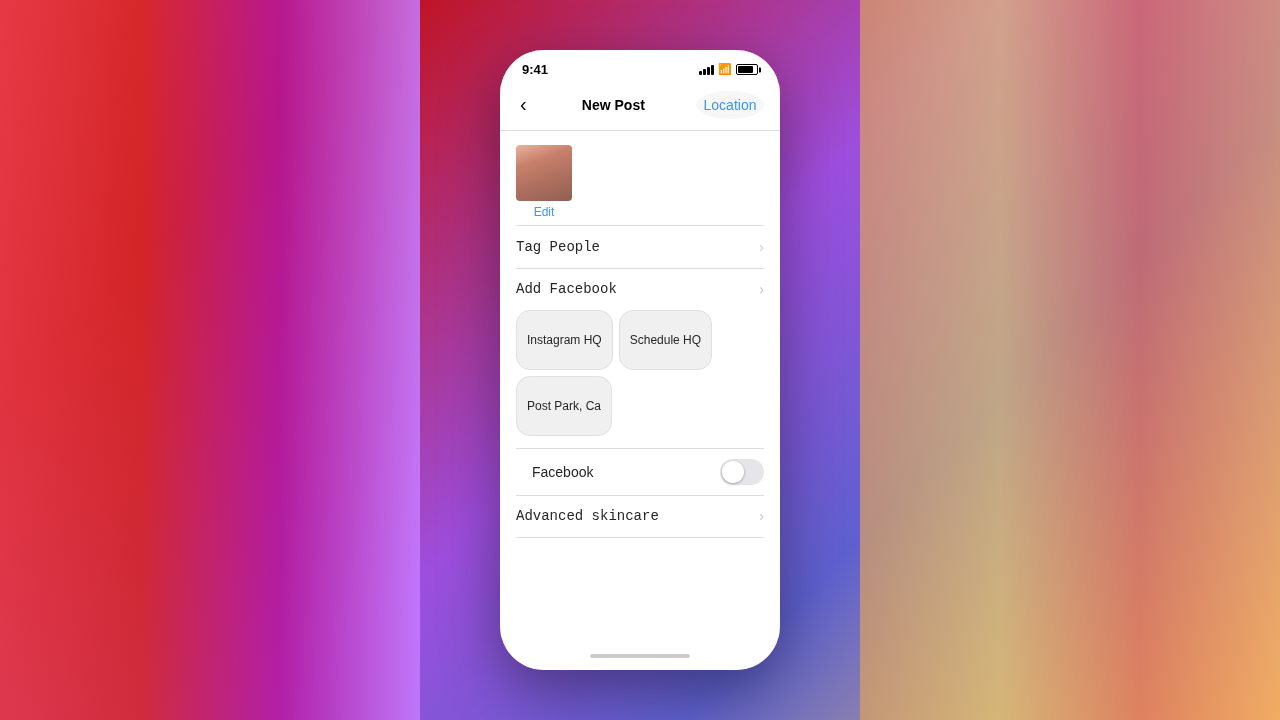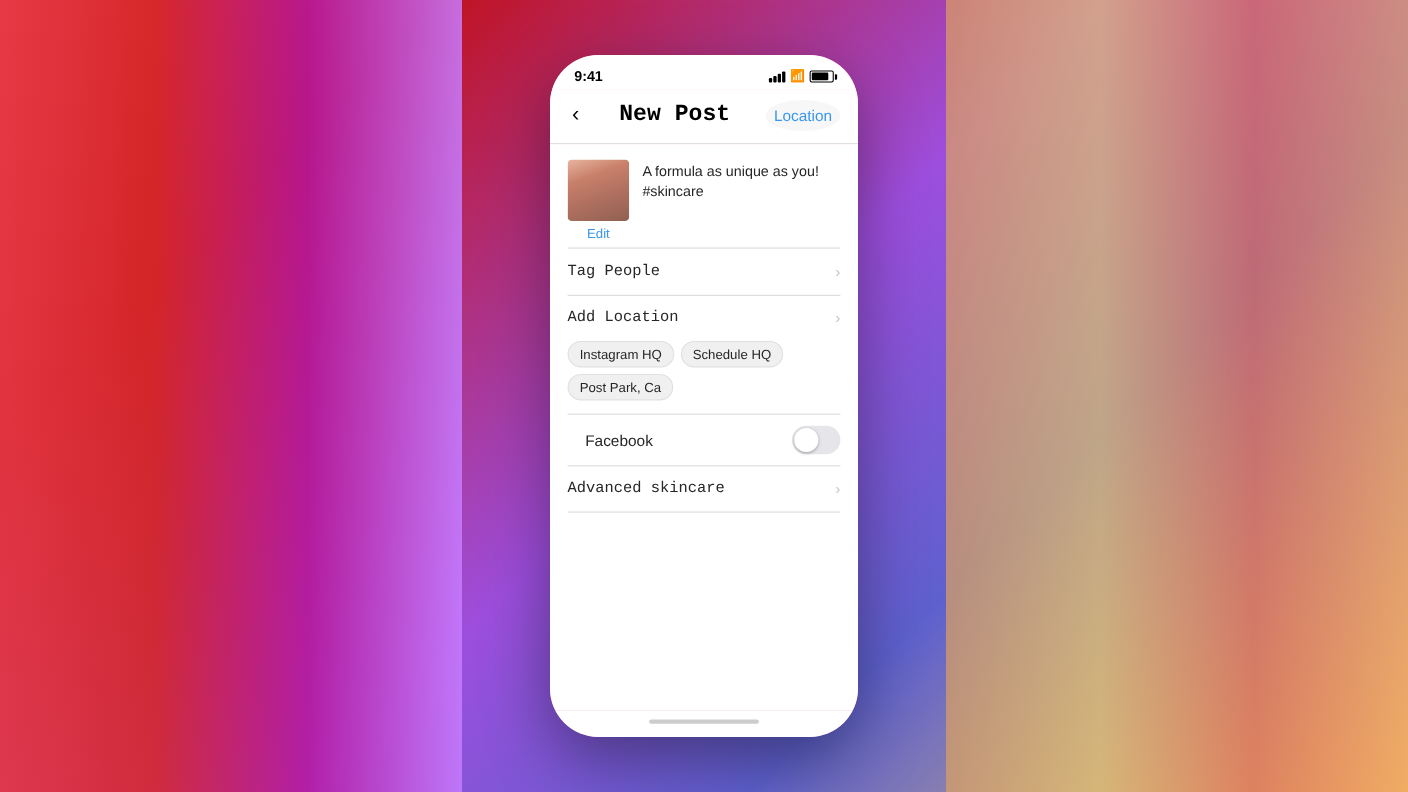--- a/index.html
+++ b/index.html
@@ -129,24 +129,23 @@
     }
 
     .back-button {
       color: #000;
       font-size: 20px;
       cursor: pointer;
       padding: 4px;
     }
 
     .nav-title {
-      font-size: 21px;
+      font-size: 14px;
       font-weight: 600;
       color: #000;
-      font-family: Liberation Mono, monospace;
     }
 
     .schedule-button {
       font-size: 14px;
       font-weight: 500;
       color: #3897f0;
       cursor: pointer;
       background: rgba(200,200,200,0.15);
       border-radius: 50%;
       width: 68px;
@@ -238,21 +237,21 @@
     .location-tags {
       display: flex;
       flex-wrap: wrap;
       gap: 6px;
       padding: 0 16px 12px;
     }
 
     .location-tag {
       background: #f0f0f0;
       border-radius: 14px;
-      padding: 4px 10px;
+      padding: 22px 10px;
       font-size: 12px;
       color: #262626;
       border: 0.5px solid #e0e0e0;
     }
 
     
     .facebook-row {
       display: flex;
       align-items: center;
       justify-content: space-between;
@@ -335,34 +334,33 @@
 
   <div class="content">
 
     <div class="post-preview">
       <div class="post-thumbnail-wrapper">
         <div class="post-thumbnail">
           <div class="post-thumbnail-inner"></div>
         </div>
         <span class="edit-link">Edit</span>
       </div>
-      <span class="post-caption">A formula as unique as you! #skincare</span>
     </div>
 
     <div class="divider"></div>
 
     <div class="list-row">
       <span class="list-row-label">Tag People</span>
       <span class="chevron">›</span>
     </div>
 
     <div class="divider"></div>
 
     <div class="list-row">
-      <span class="list-row-label">Add Location</span>
+      <span class="list-row-label">Add Facebook</span>
       <span class="chevron">›</span>
     </div>
 
     <div class="location-tags">
       <span class="location-tag">Instagram HQ</span>
       <span class="location-tag">Schedule HQ</span>
       <span class="location-tag">Post Park, Ca</span>
     </div>
 
     <div class="divider"></div>

